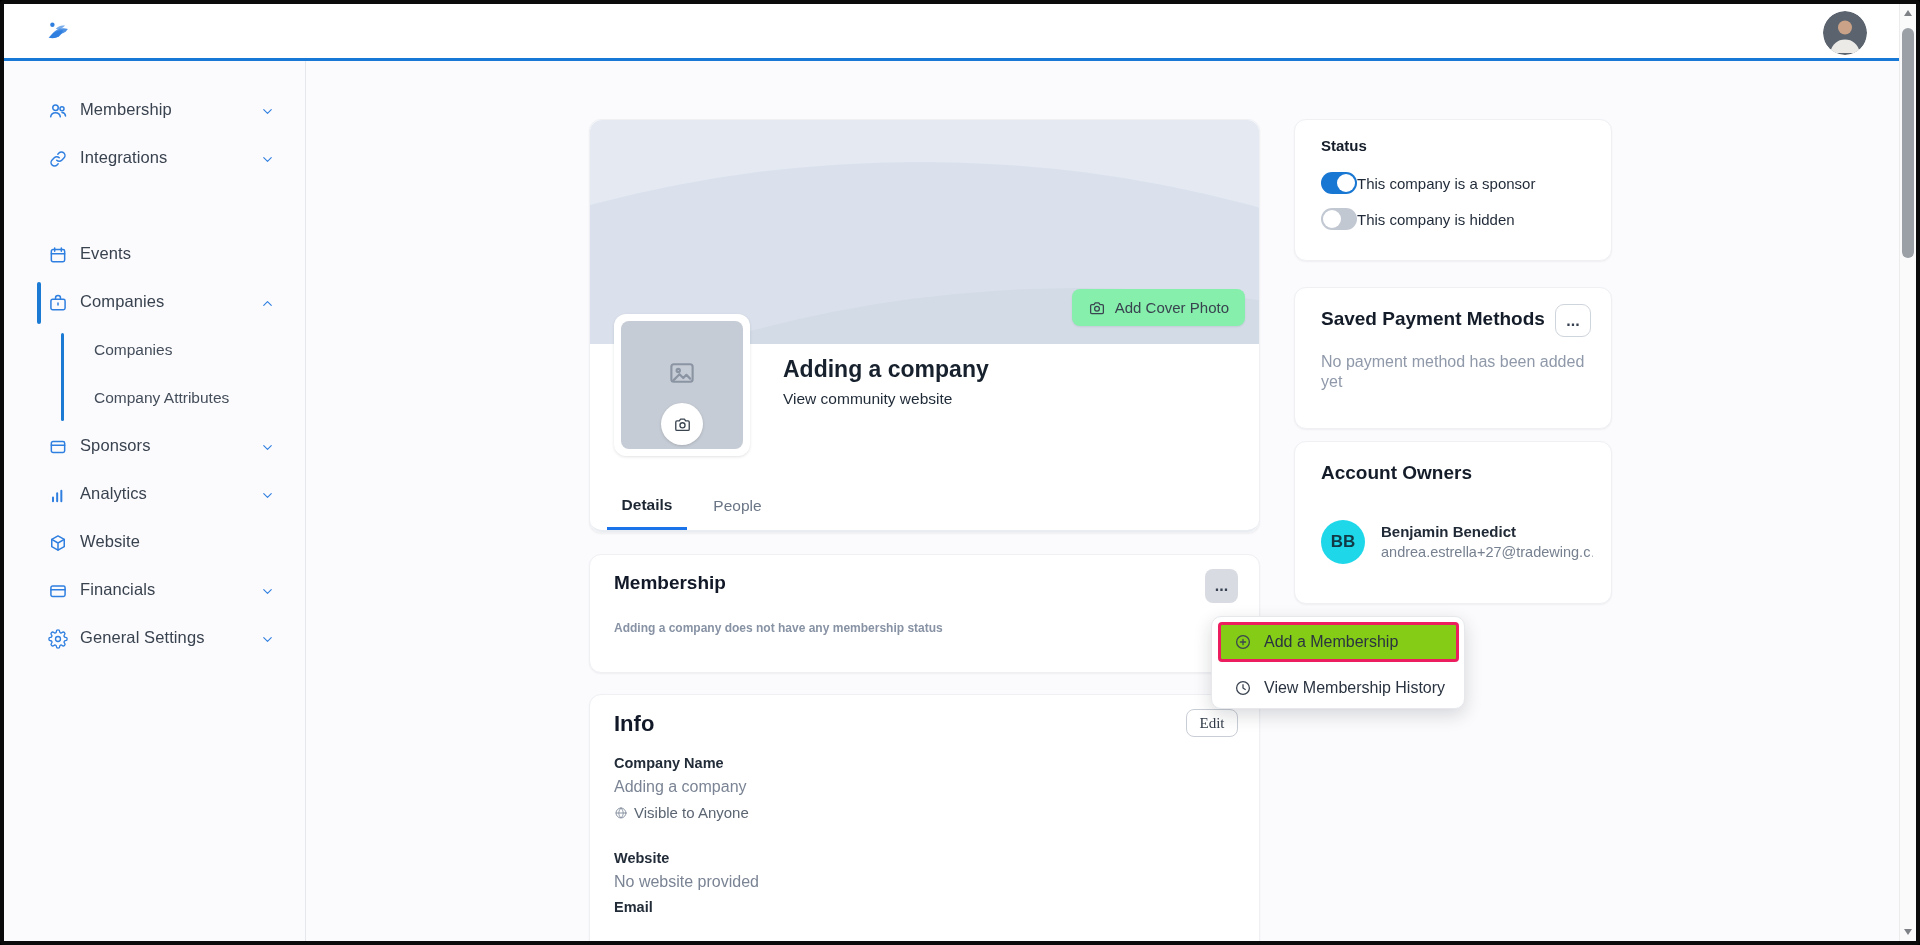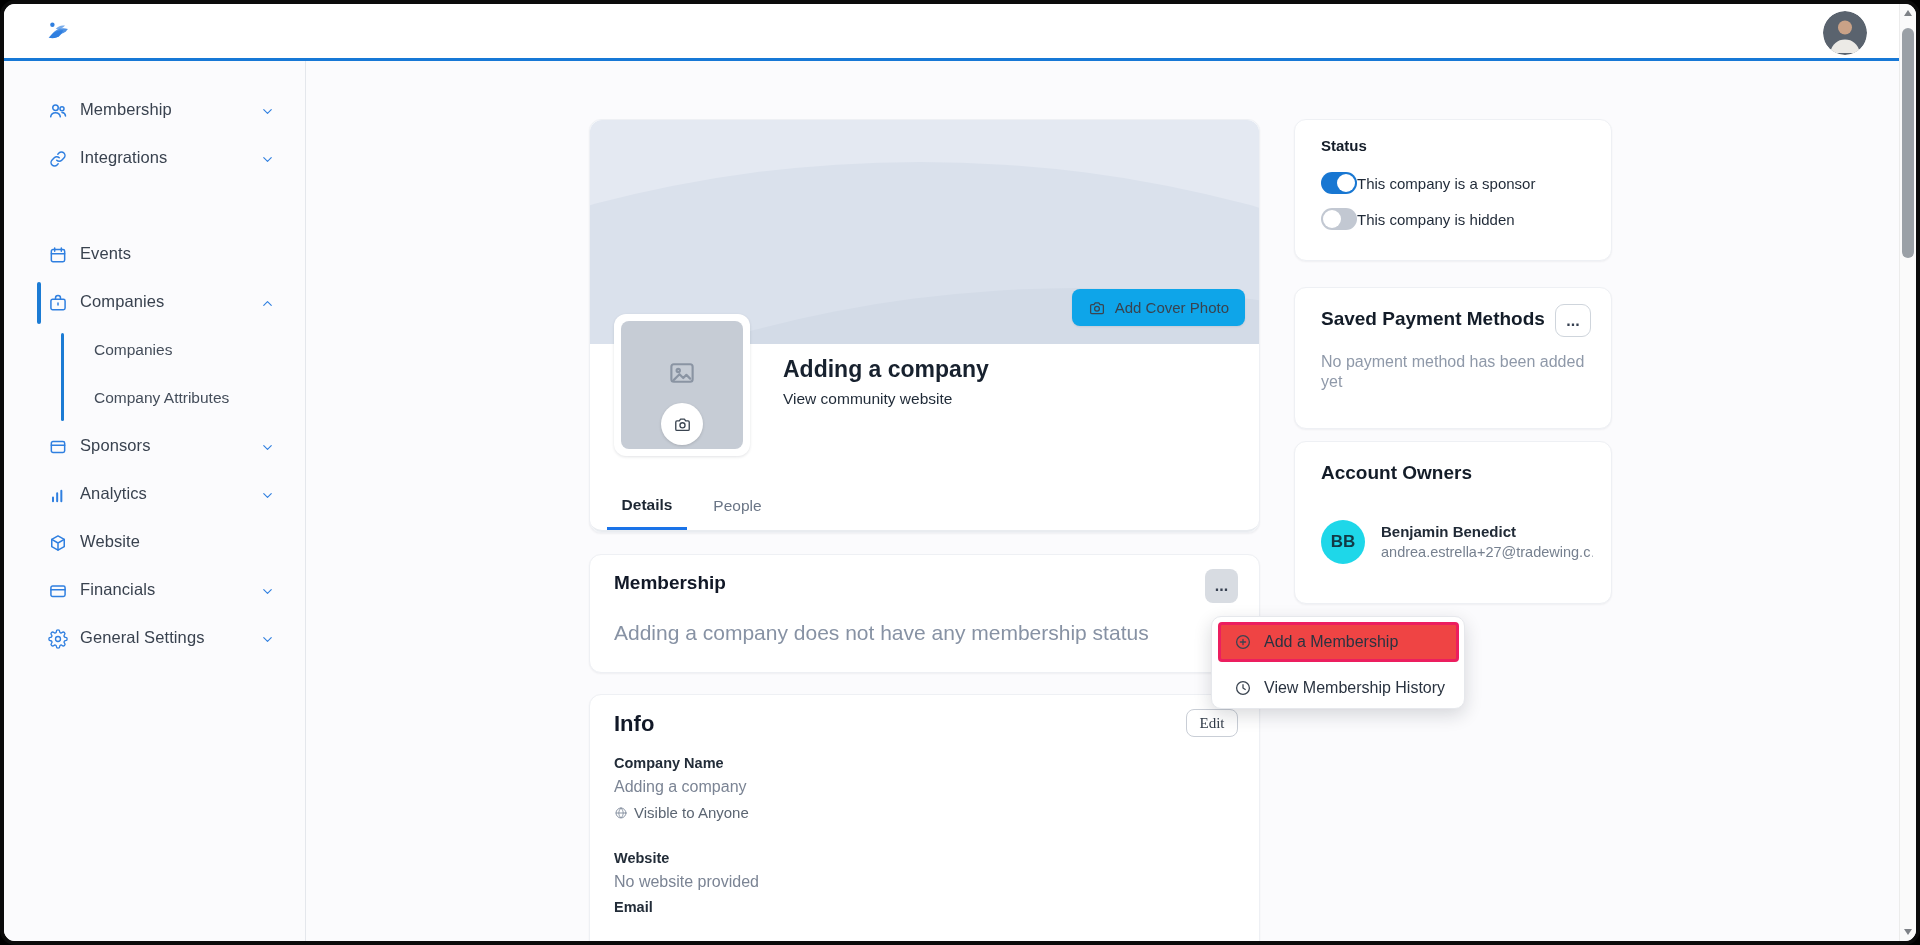--- a/index.html
+++ b/index.html
@@ -1,17 +1,17 @@
 <!DOCTYPE html>
 <html><head>
 <meta charset="utf-8">
 <style>
   * { margin:0; padding:0; box-sizing:border-box; }
   html,body { width:1920px; height:945px; overflow:hidden; background:#000; font-family:"Liberation Sans", sans-serif; }
-  .screen { position:relative; width:1920px; height:945px; background:#fbfbfd; border:4px solid #0b0b0b; border-radius:15px; overflow:hidden; }
+  .screen { position:relative; width:1920px; height:945px; background:#fbfbfd; border:4px solid #0b0b0b; border-radius:4px; overflow:hidden; }
 
   
   .header { position:absolute; top:0; left:0; right:17px; height:57px; background:#fff; border-bottom:3px solid #1778d6; z-index:15; }
   .logo { position:absolute; left:40px; top:14px; width:28px; height:28px; }
   .hdr-avatar { position:absolute; right:32px; top:7px; width:44px; height:44px; border-radius:50%; overflow:hidden; cursor:pointer; }
 
   
   .scrollbar { position:absolute; top:0; right:0; bottom:0; width:17px; background:#fafafa; border-left:1px solid #ececec; z-index:40; }
   .sb-up { position:absolute; top:6px; left:4px; width:0; height:0; border-left:4px solid transparent; border-right:4px solid transparent; border-bottom:6px solid #7e8287; }
   .sb-down { position:absolute; bottom:6px; left:4px; width:0; height:0; border-left:4px solid transparent; border-right:4px solid transparent; border-top:6px solid #7e8287; }
@@ -29,41 +29,41 @@
   .sub-line { position:absolute; left:57px; top:272px; width:3px; height:88px; background:#1b7bd4; border-radius:2px; }
 
   
   .card { position:absolute; background:#fff; border:1px solid #eef0f4; border-radius:12px; box-shadow:0 1px 2px rgba(16,24,40,.05); }
 
   
   .cover-card { left:585px; top:115px; width:671px; height:414px; }
   .cover { position:absolute; top:0; left:0; right:0; height:224px; border-radius:12px 12px 0 0; background:#e4e9f2; overflow:hidden; }
   .cover .wave1 { position:absolute; width:1700px; height:1100px; border-radius:50%; background:#dae1ec; top:42px; left:-520px; }
   .cover .wave2 { position:absolute; width:1700px; height:1100px; border-radius:50%; background:#d3dbe7; top:168px; left:-360px; }
-  .add-cover-btn { position:absolute; top:169px; right:14px; height:37px; padding:0 16px; background:#0ea5e9; border-radius:8px; display:flex; align-items:center; gap:9px; font-size:15px; color:#39434f; cursor:pointer; box-shadow:0 1px 2px rgba(0,0,0,.08); z-index:2; }
+  .add-cover-btn { position:absolute; top:169px; right:14px; height:37px; padding:0 16px; background:#86efac; border-radius:8px; display:flex; align-items:center; gap:9px; font-size:15px; color:#39434f; cursor:pointer; box-shadow:0 1px 2px rgba(0,0,0,.08); z-index:2; }
   .avatar-ph { position:absolute; left:24px; top:194px; width:136px; height:142px; background:#fff; border-radius:12px; box-shadow:0 1px 3px rgba(16,24,40,.12); z-index:3; }
   .avatar-ph .ph { position:absolute; inset:7px; background:#c6ccd5; border-radius:8px; }
   .avatar-ph .img-ico { position:absolute; left:50%; top:44px; transform:translateX(-50%); width:30px; height:30px; }
   .cam-btn { position:absolute; left:50%; bottom:11px; transform:translateX(-50%); width:42px; height:42px; background:#fff; border-radius:50%; display:flex; align-items:center; justify-content:center; cursor:pointer; box-shadow:0 1px 3px rgba(0,0,0,.15); }
   .company-title { position:absolute; left:193px; top:236px; font-size:23px; font-weight:bold; color:#17212e; }
   .view-profile { position:absolute; left:193px; top:270px; font-size:15.5px; color:#1f2a37; cursor:pointer; }
   .tabs-row { position:absolute; left:0; right:0; bottom:0; height:50px; border-bottom:2px solid #e9ecf0; border-radius:0 0 12px 12px; }
   .tab { position:absolute; top:0; height:100%; display:flex; align-items:center; justify-content:center; font-size:15.5px; cursor:pointer; }
   .tab.active { font-weight:bold; color:#1d2733; border-bottom:3px solid #1a73e8; }
   .tab.inactive { color:#6a7586; }
 
   
   .membership-card { left:585px; top:550px; width:671px; height:119px; }
   .sec-h { position:absolute; left:24px; top:17px; font-size:19px; font-weight:bold; color:#111827; }
   .more-btn-filled { position:absolute; left:615px; top:14px; width:33px; height:34px; background:#d8dce2; border-radius:8px; border:none; font-size:16px; font-weight:bold; color:#374151; cursor:pointer; line-height:10px; }
-  .empty-text { position:absolute; left:24px; top:66px; font-size:21px; color:#8792a4; }
+  .empty-text { position:absolute; left:24px; top:66px; font-size:12px; color:#8792a4;font-weight:bold; }
 
   
   .menu { position:absolute; left:1207px; top:612px; width:254px; height:93px; background:#fff; border:1px solid #e6e8ec; border-radius:10px; box-shadow:0 6px 18px rgba(16,24,40,.16); z-index:30; }
-  .menu-item-hl { position:absolute; left:6px; top:5px; width:241px; height:40px; border:3px solid #EC1E5F; background:#ef4444; border-radius:4px; display:flex; align-items:center; gap:12px; padding-left:13px; cursor:pointer; }
+  .menu-item-hl { position:absolute; left:6px; top:5px; width:241px; height:40px; border:3px solid #EC1E5F; background:#84cc16; border-radius:4px; display:flex; align-items:center; gap:12px; padding-left:13px; cursor:pointer; }
   .menu-item { position:absolute; left:6px; top:54px; width:241px; height:34px; display:flex; align-items:center; gap:12px; padding-left:16px; cursor:pointer; }
   .menu-label { font-size:16px; color:#2a3340; }
   .menu-ico { width:18px; height:18px; flex:0 0 18px; }
   .menu-ico svg { display:block; width:100%; height:100%; }
 
   
   .info-card { left:585px; top:690px; width:671px; height:312px; border-radius:12px 12px 0 0; }
   .info-h { position:absolute; left:24px; top:16px; font-size:22px; font-weight:bold; color:#111827; }
   .edit-btn { position:absolute; left:596px; top:14px; width:52px; height:28px; background:#fff; border:1px solid #c9ced6; border-radius:8px; font-size:15px; color:#323c49; cursor:pointer; font-family:Liberation Serif, serif;text-align:center; }
   .fields { position:absolute; left:24px; top:60px; right:24px; }

